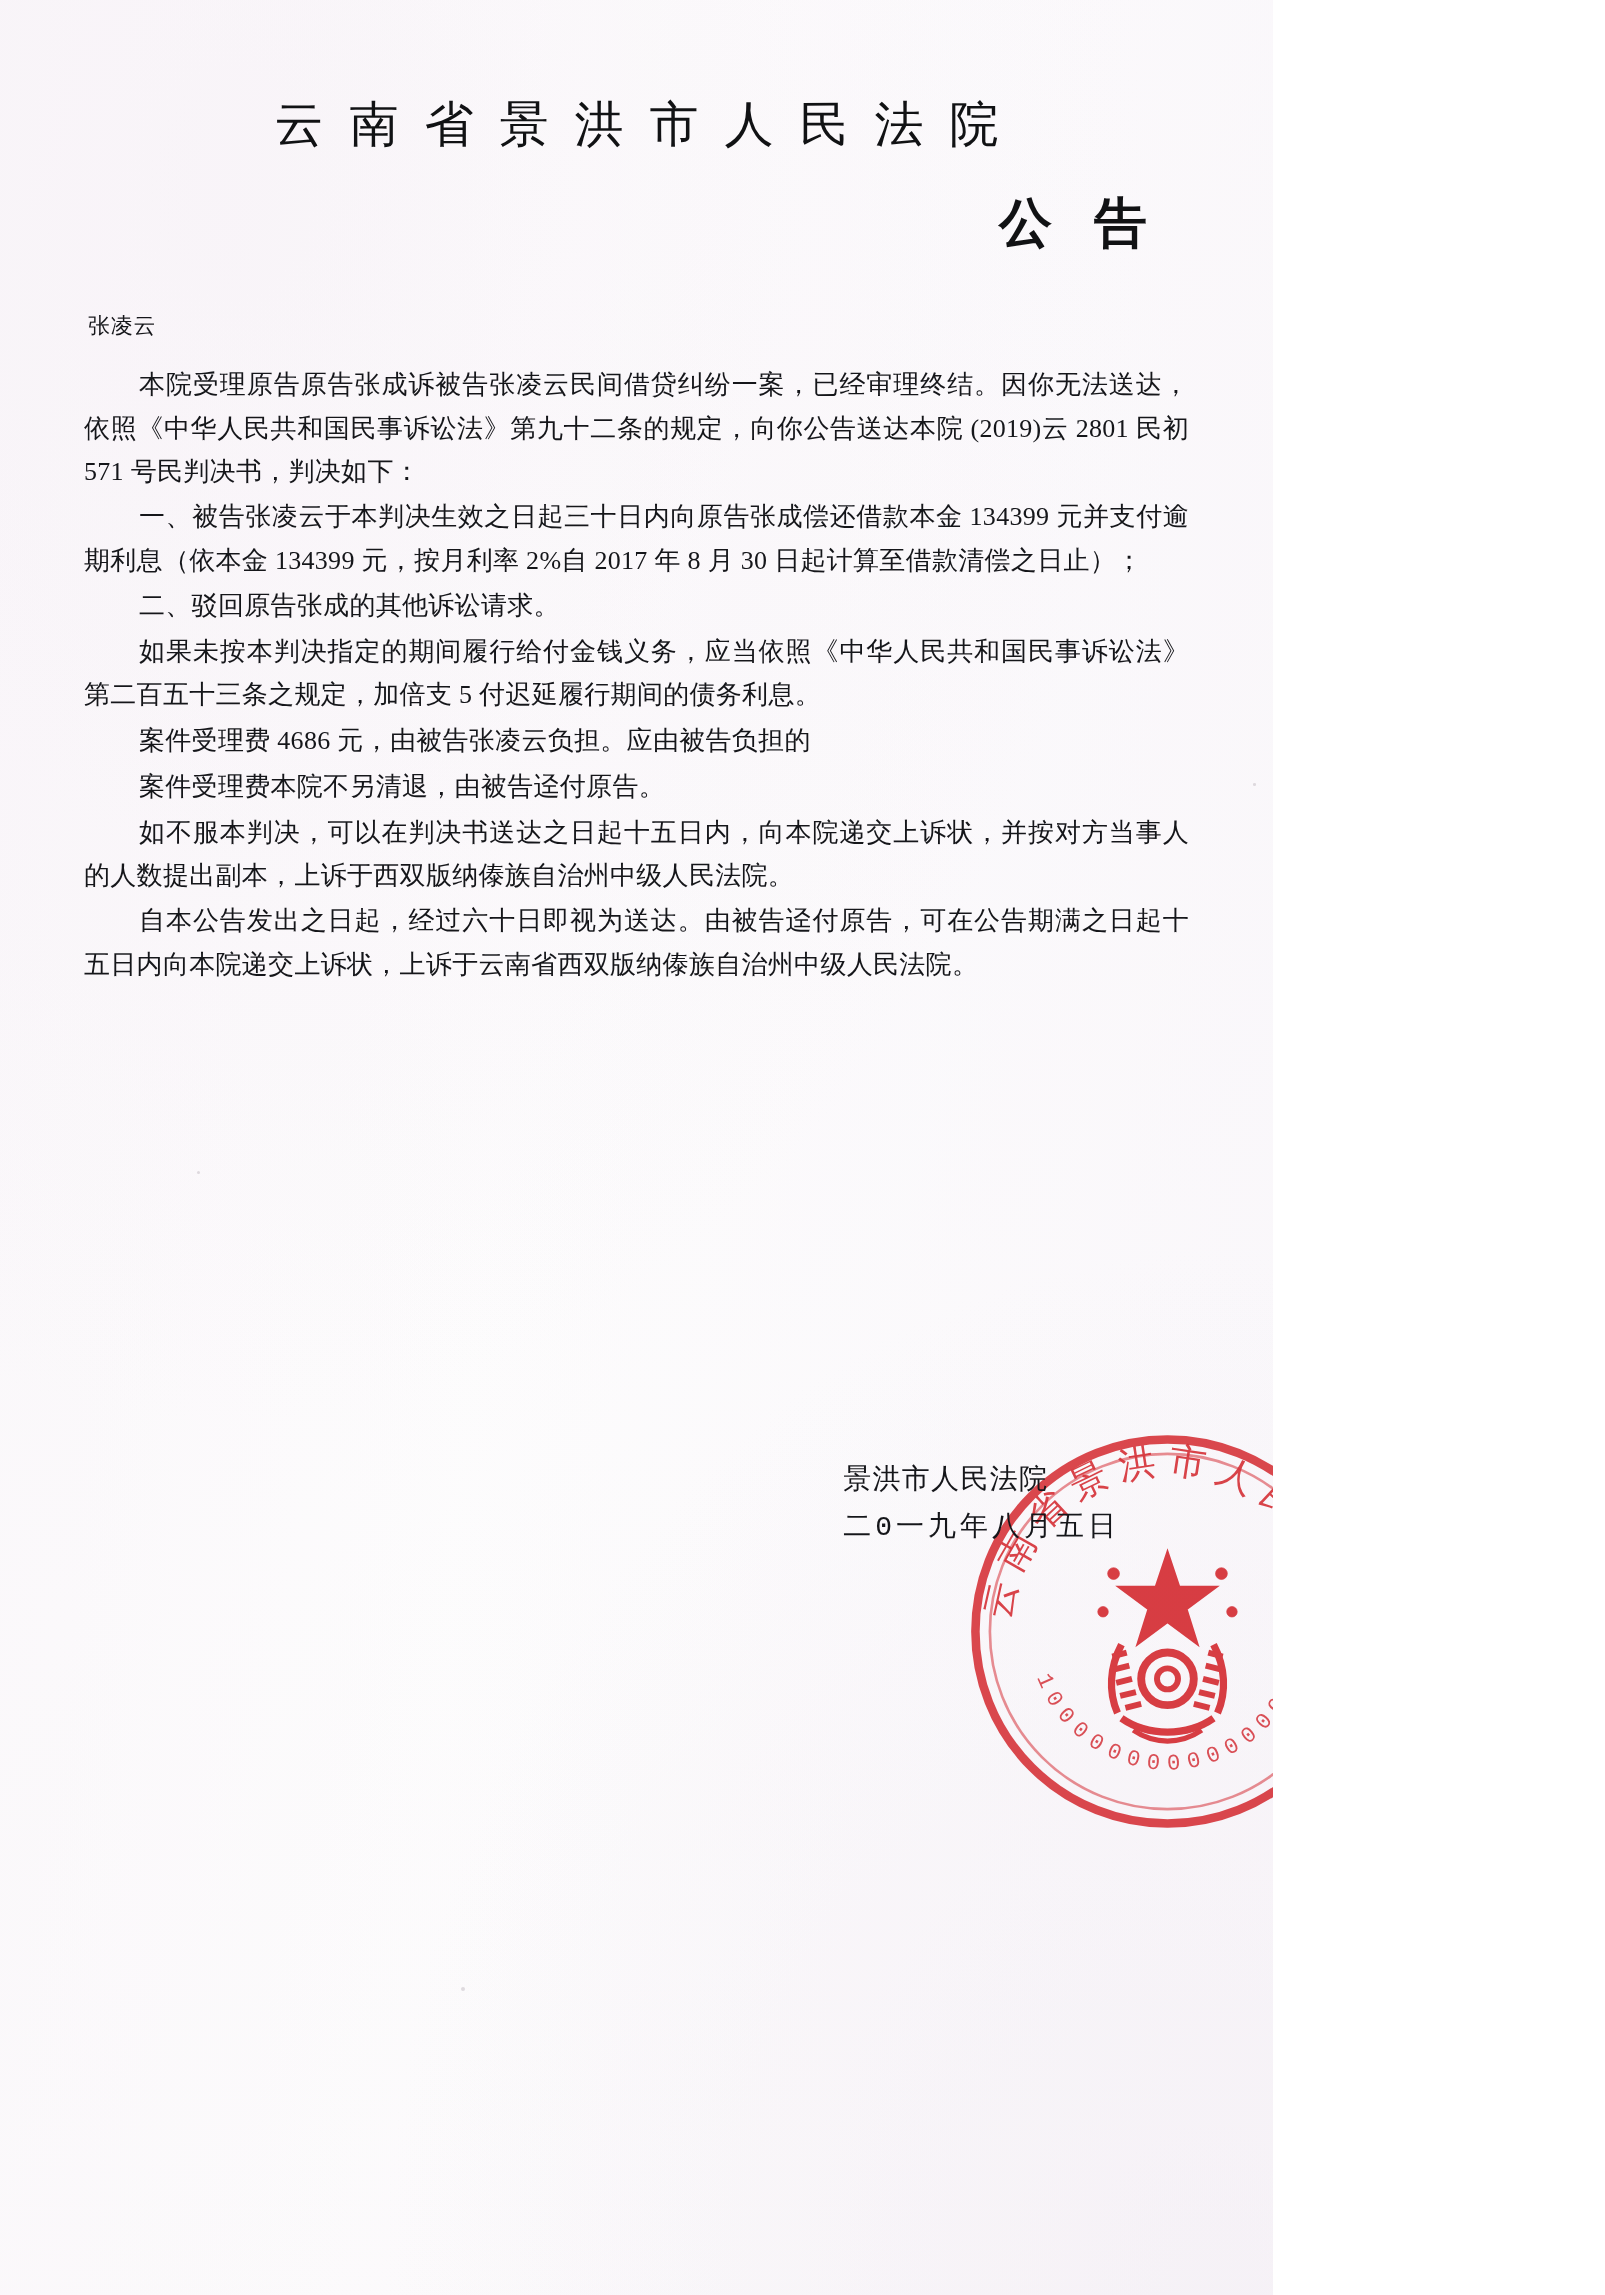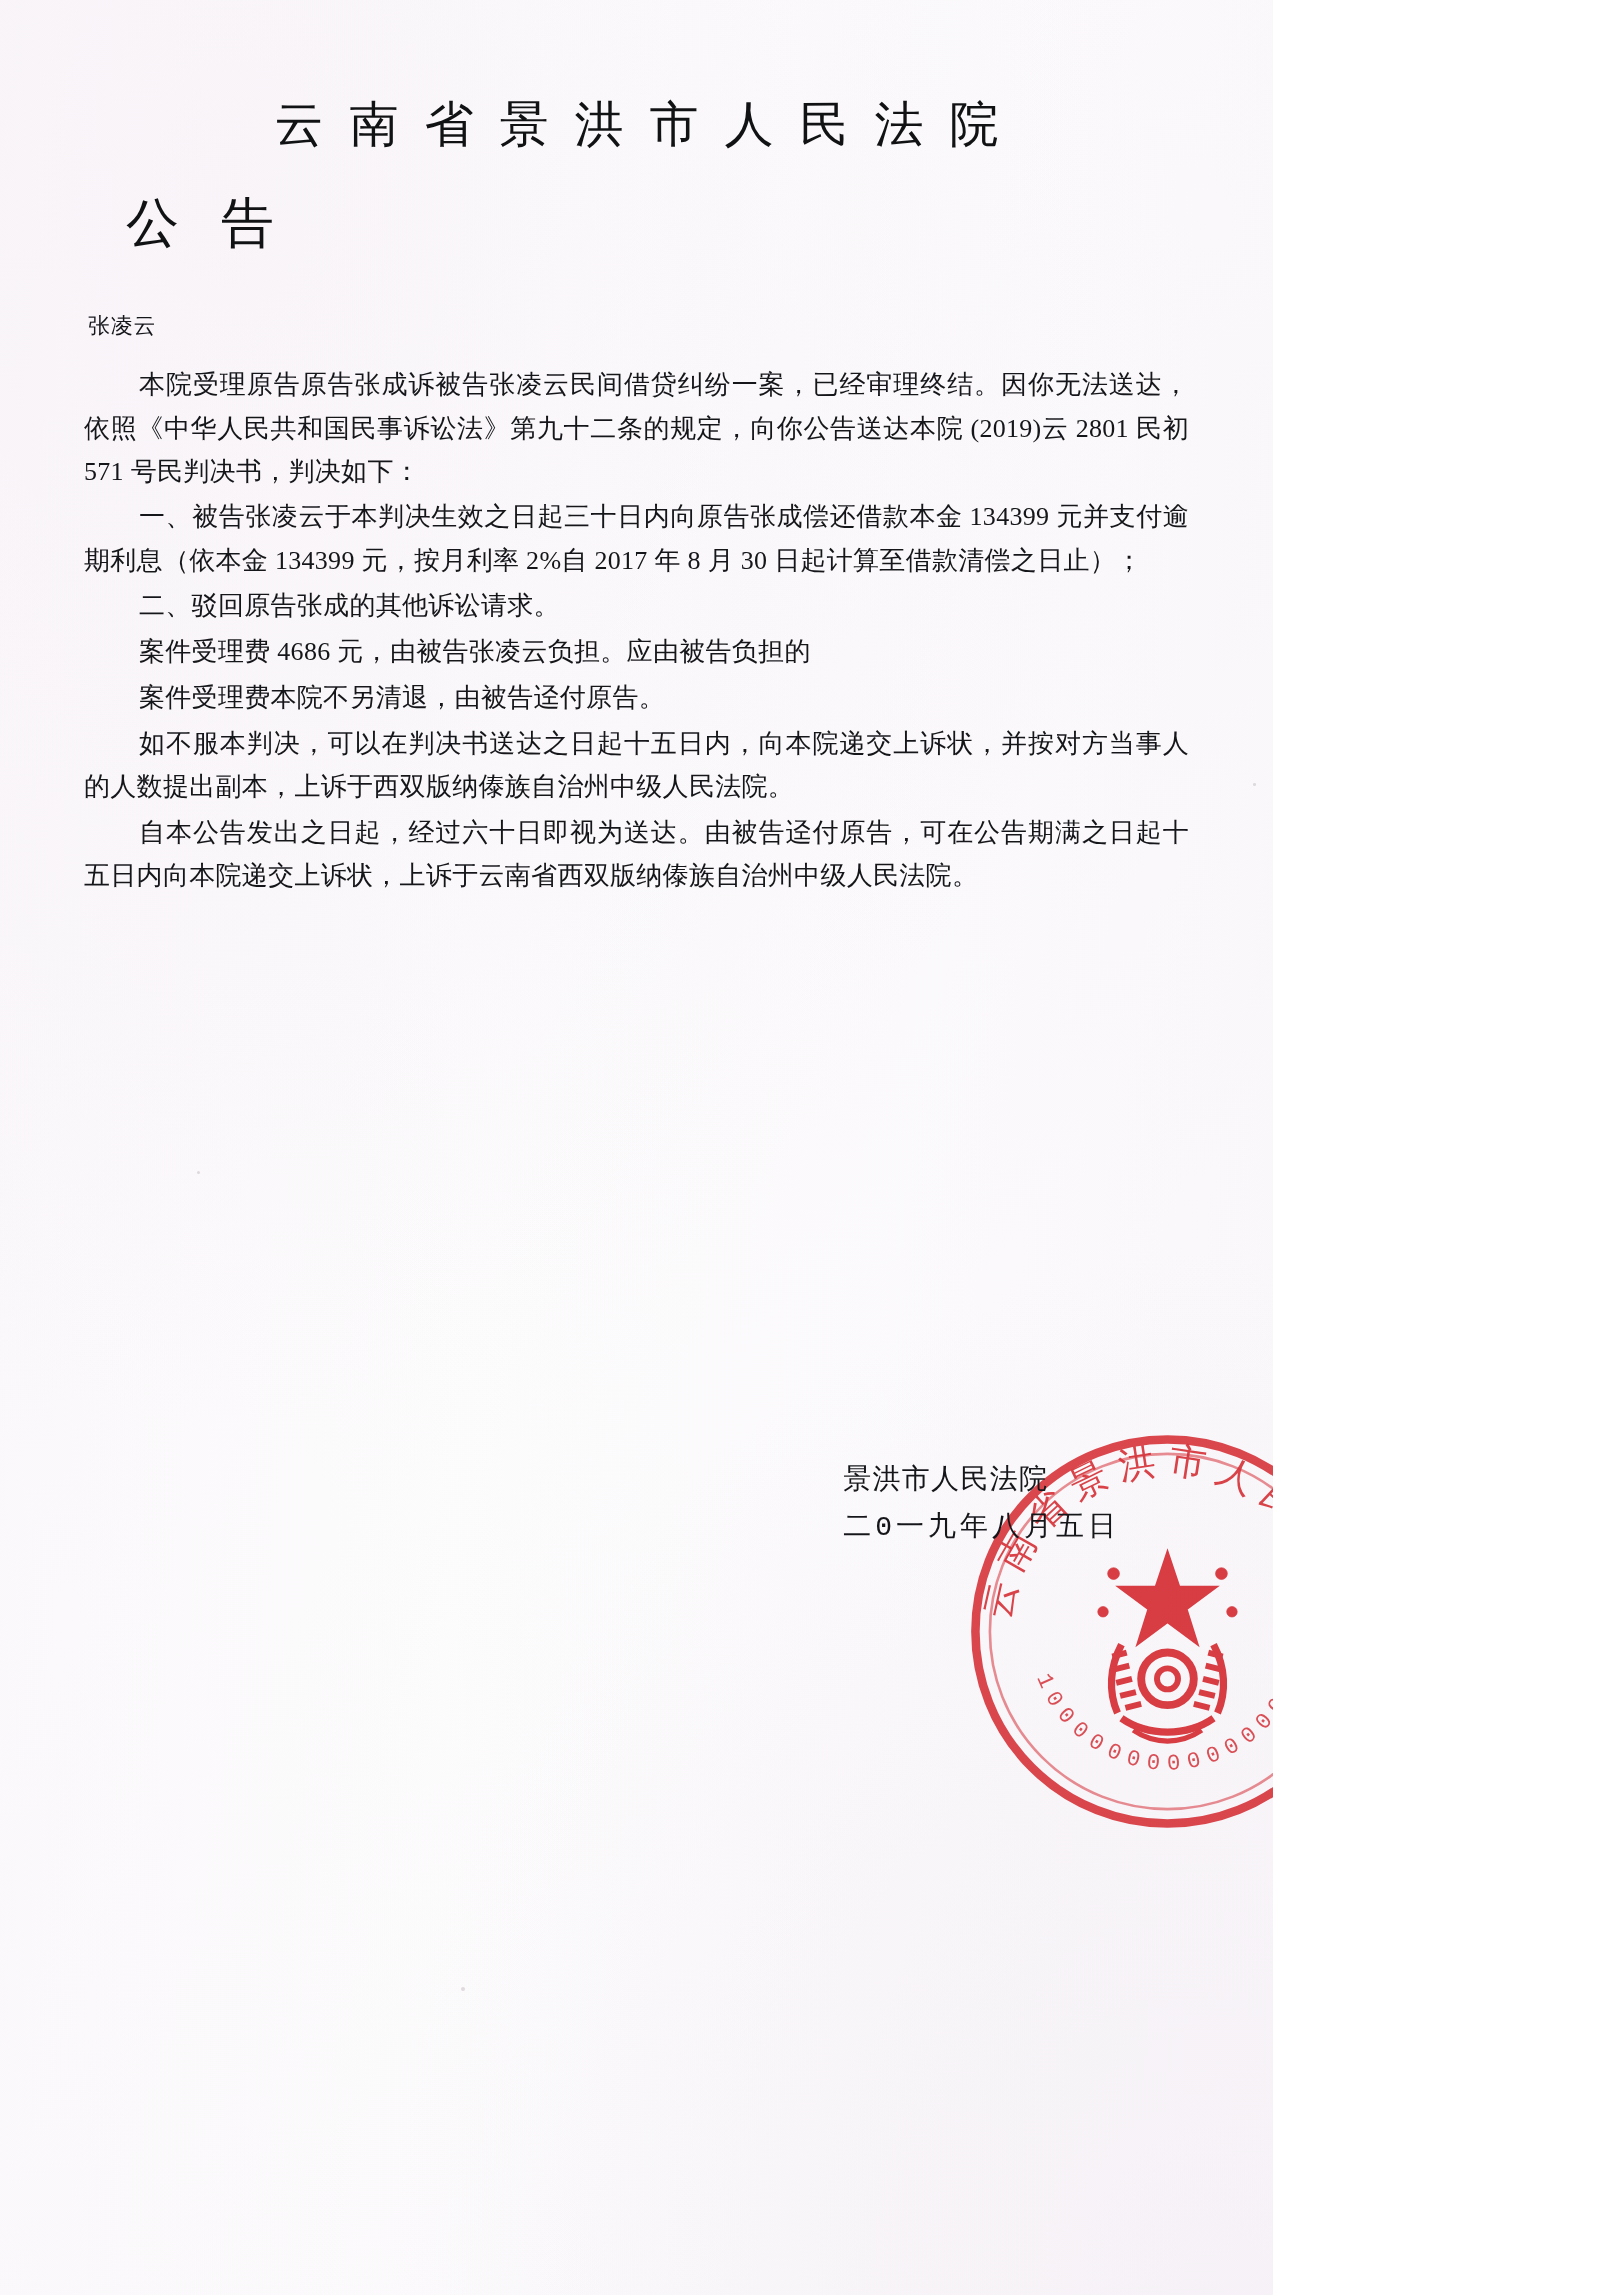--- a/index.html
+++ b/index.html
@@ -39,24 +39,24 @@
     text-align: center;
     text-indent: 26px;
     color: #111214;
     font-weight: 400;
     white-space: nowrap;
   }
   .doc-type {
     margin-top: 30px;
     font-size: 53px;
     letter-spacing: 42px;
-    text-align: left;
+    text-align: right;
     text-indent: 42px;
     color: #111214;
-    font-weight: 400;
+    font-weight: 700;
   }
   .recipient {
     margin-top: 51px;
     margin-left: 4px;
     font-size: 22px;
     color: #15161a;
     letter-spacing: 0.7px;
   }
   .body-text {
     margin-top: 22.4px;
@@ -119,20 +119,21 @@
     <div class="court-name">云南省景洪市人民法院</div>
 
     <div class="doc-type">公告</div>
 
     <div class="recipient">张凌云</div>
 
     <div class="body-text">
       <p>本院受理原告原告张成诉被告张凌云民间借贷纠纷一案，已经审理终结。因你无法送达，依照《中华人民共和国民事诉讼法》第九十二条的规定，向你公告送达本院 (2019)云 2801 民初 571 号民判决书，判决如下：</p>
       <p>一、被告张凌云于本判决生效之日起三十日内向原告张成偿还借款本金 134399 元并支付逾期利息（依本金 134399 元，按月利率 2%自 2017 年 8 月 30 日起计算至借款清偿之日止）；</p>
       <p>二、驳回原告张成的其他诉讼请求。</p>
+      <p>如果未按本判决指定的期间履行给付金钱义务，应当依照《中华人民共和国民事诉讼法》第二百五十三条之规定，加倍支 5 付迟延履行期间的债务利息。</p>
       <p>案件受理费 4686 元，由被告张凌云负担。应由被告负担的</p>
       <p>案件受理费本院不另清退，由被告迳付原告。</p>
       <p>如不服本判决，可以在判决书送达之日起十五日内，向本院递交上诉状，并按对方当事人的人数提出副本，上诉于西双版纳傣族自治州中级人民法院。</p>
       <p>自本公告发出之日起，经过六十日即视为送达。由被告迳付原告，可在公告期满之日起十五日内向本院递交上诉状，上诉于云南省西双版纳傣族自治州中级人民法院。</p>
     </div>
   </div>
 
   <div class="sign-block">
     <div>景洪市人民法院</div>
     <div class="date">二0一九年八月五日</div>

